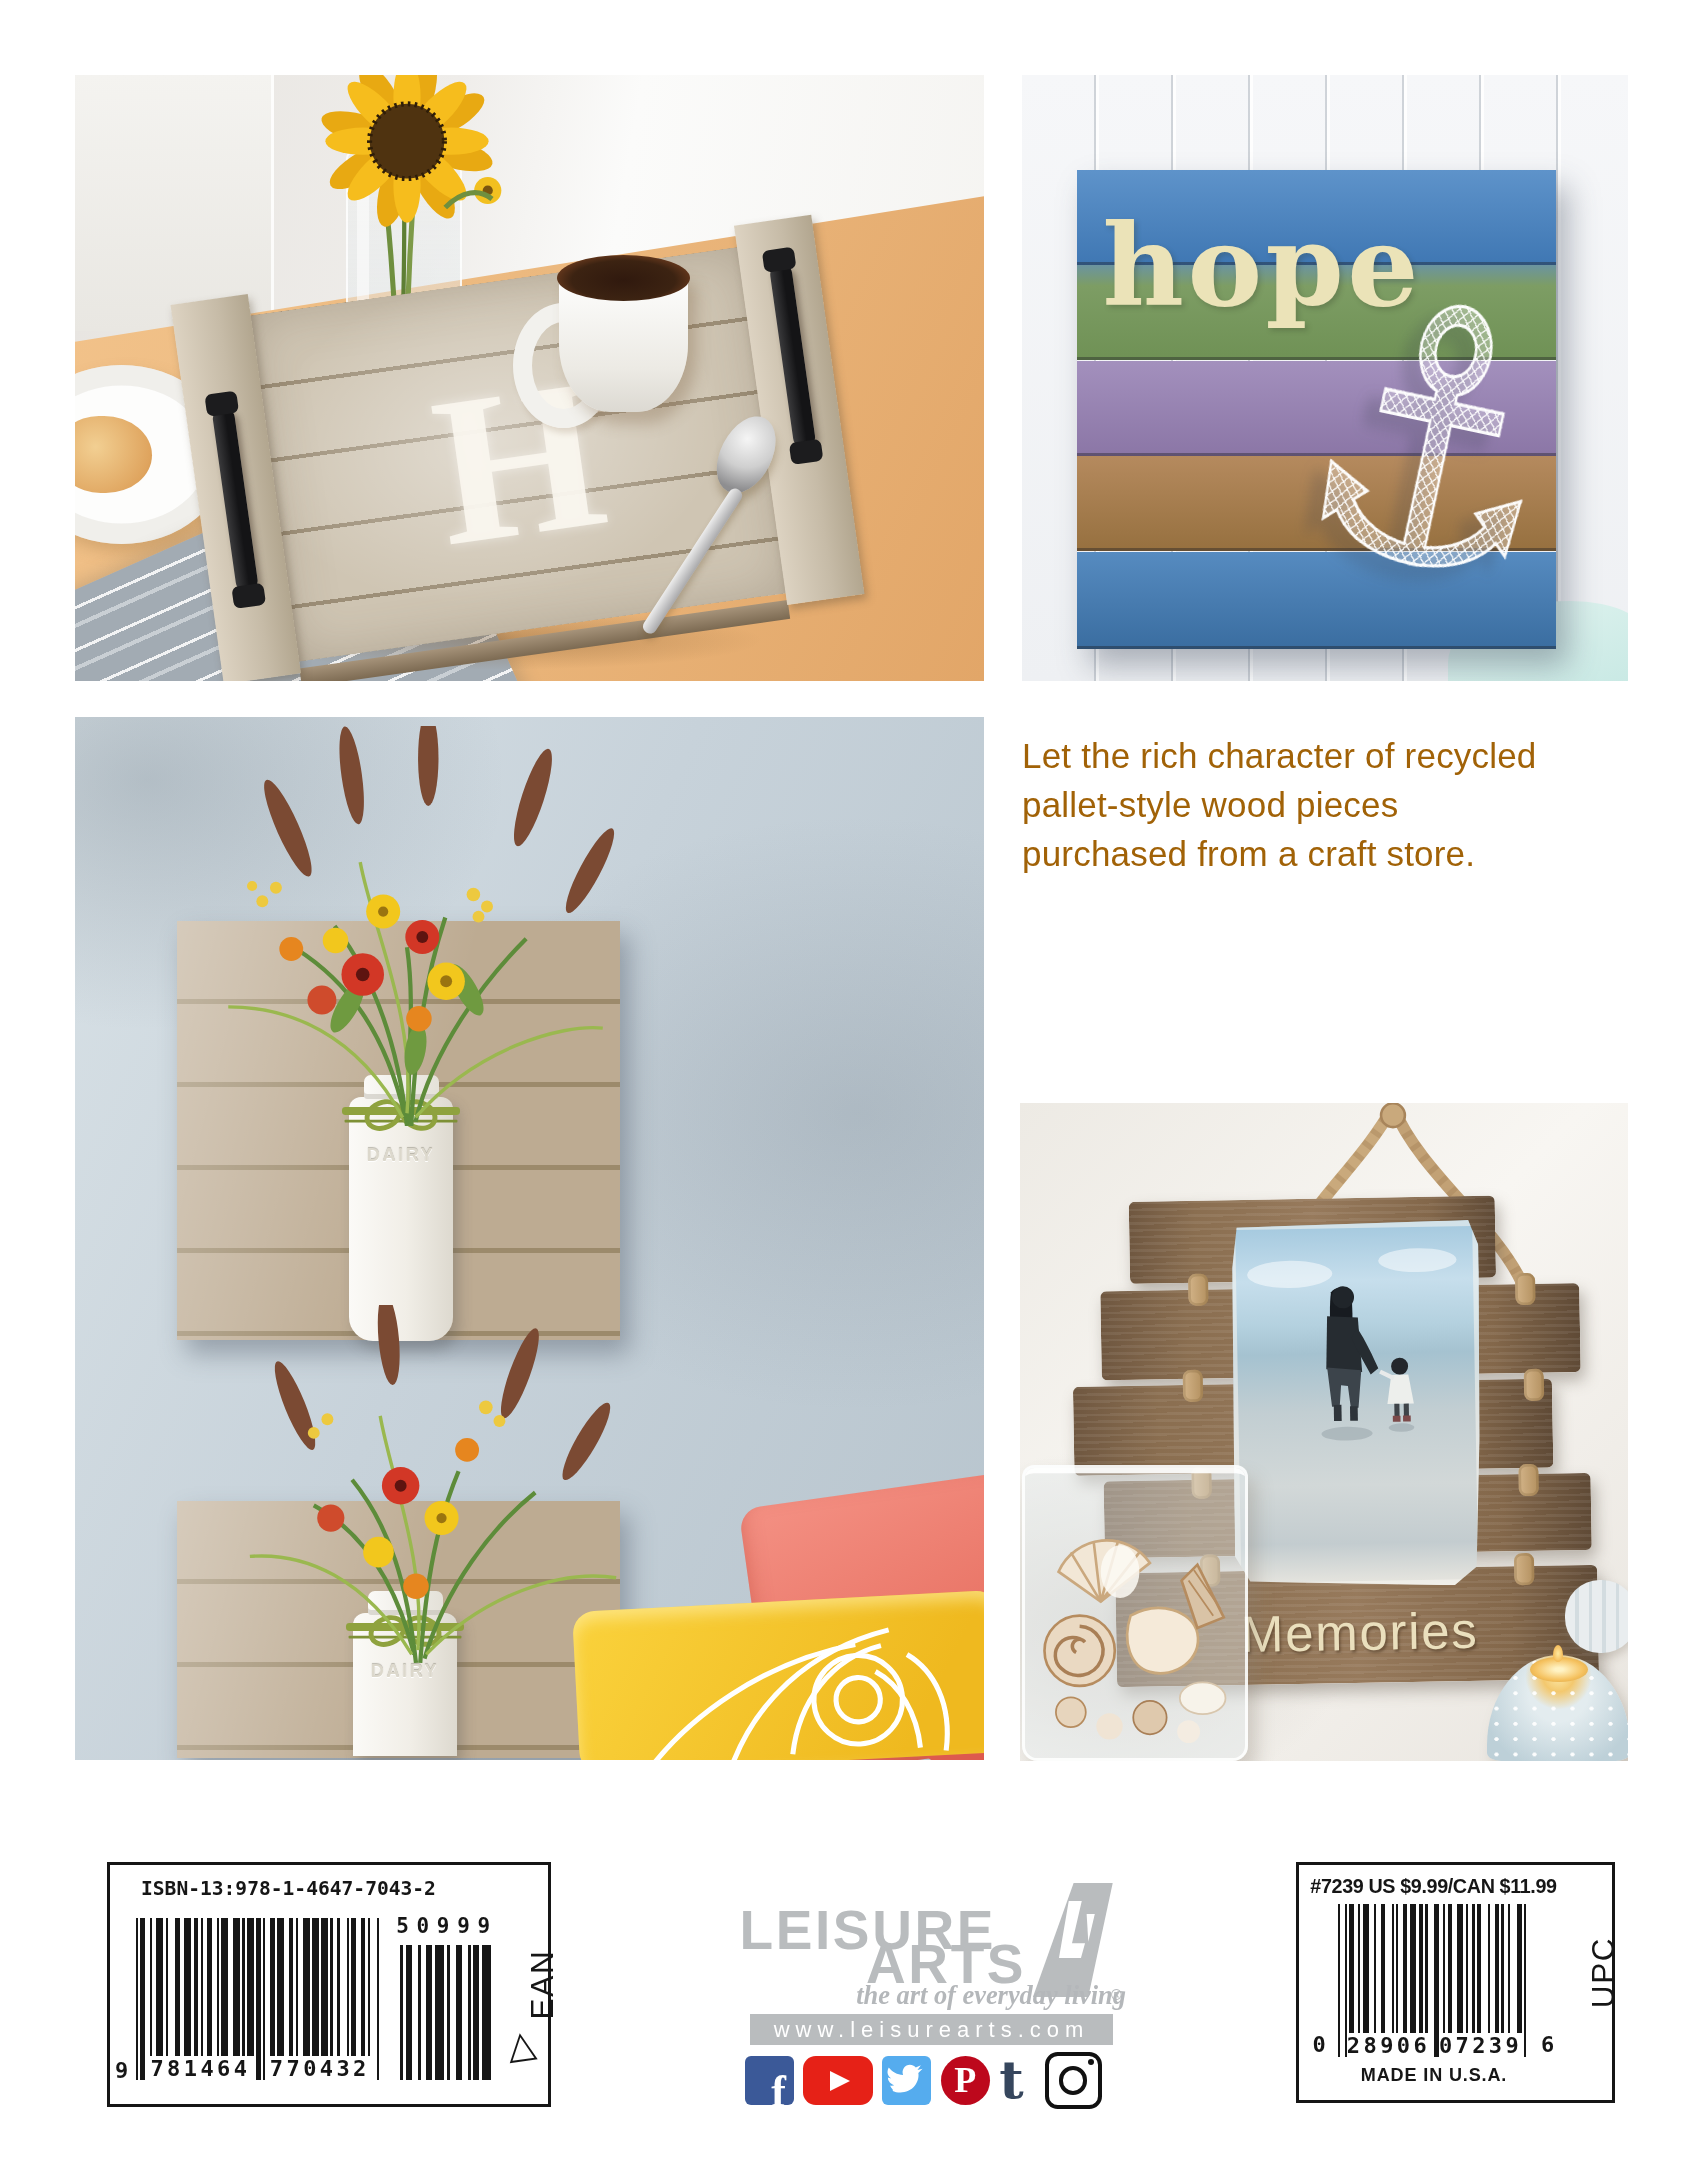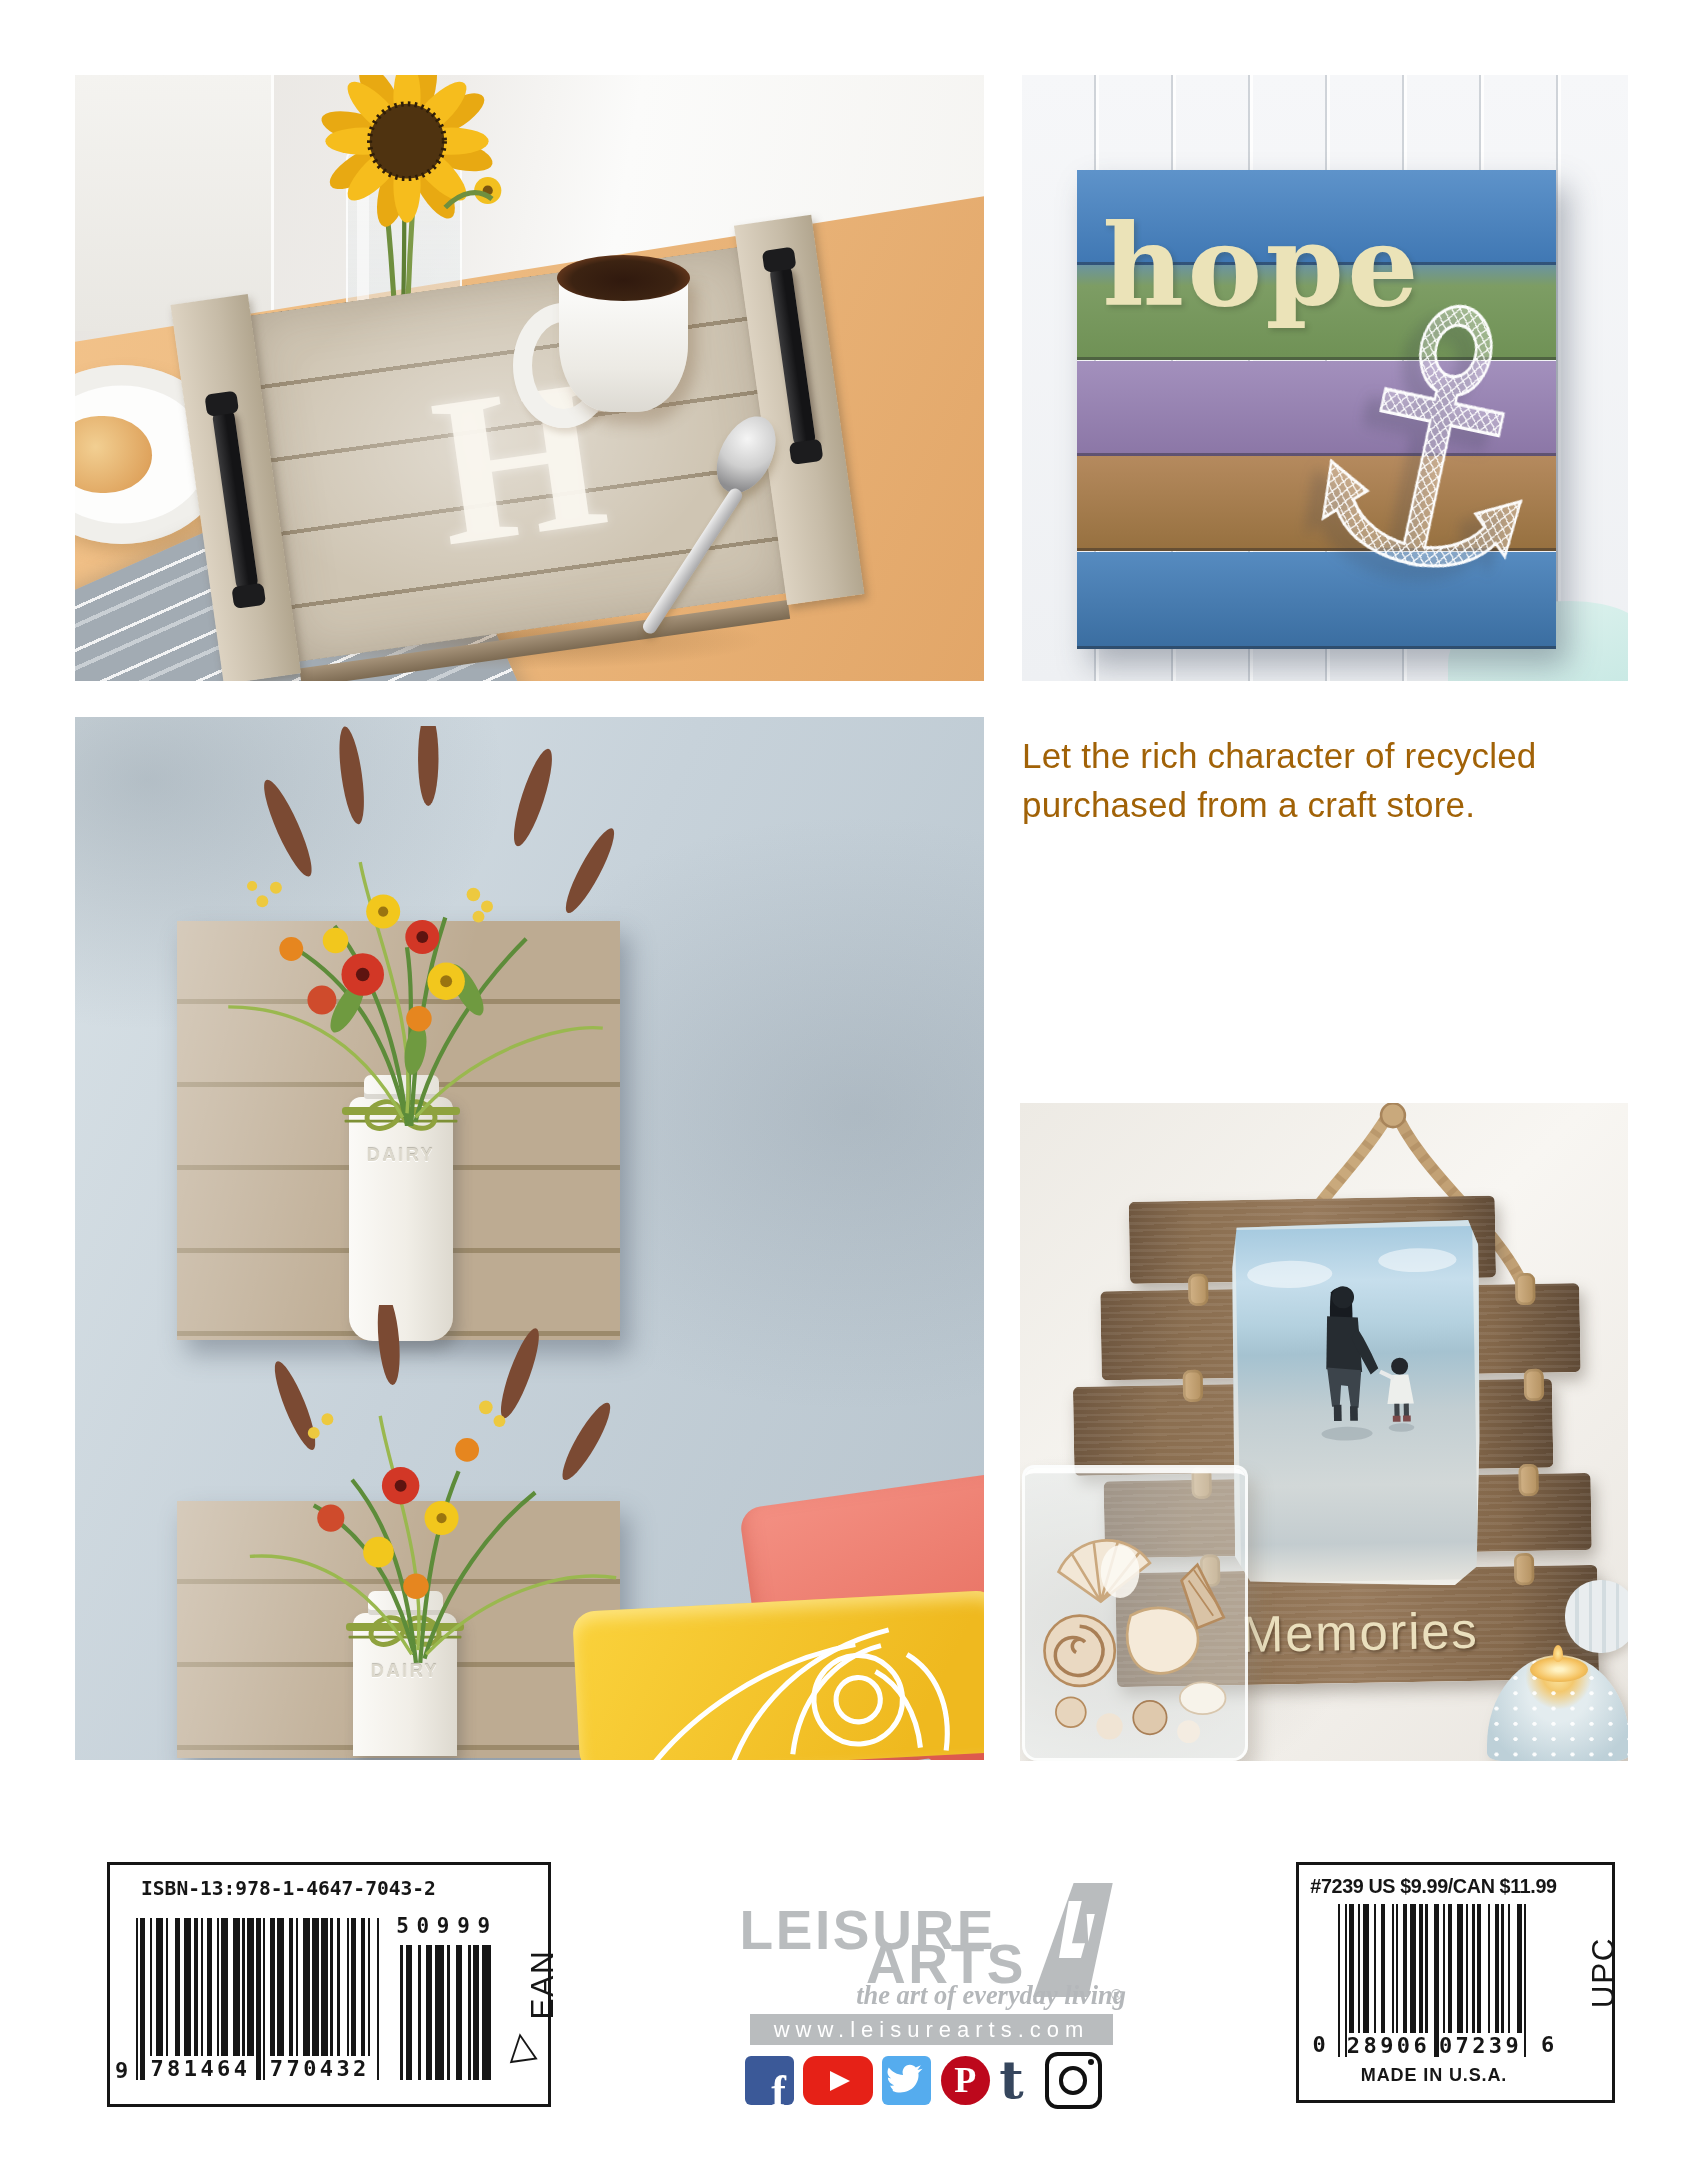--- a/index.html
+++ b/index.html
@@ -397,20 +397,21 @@
           <path d="M180,185 C210,120 270,60 370,40"></path>
             <path d="M430,185 C440,130 420,90 390,70"></path>
           <path d="M80,190 C130,130 220,70 330,55"></path>
         </g>
       </svg>
     </div>
   </div>
 
   <div class="blurb">
     <div>Let the rich character of recycled</div>
+    <div>pallet-style wood pieces</div>
     <div>purchased from a craft store.</div>
   </div>
 
   <div class="ph ph-mem">
     <svg class="abs rope-svg" viewBox="0 0 714 772">
       <path d="M438,4 C402,70 336,122 304,194" stroke="#c9a97c" stroke-width="14" fill="none"></path>
       <path d="M438,4 C470,82 558,142 590,212" stroke="#c2a175" stroke-width="14" fill="none"></path>
       <path d="M438,4 C402,70 336,122 304,194" stroke="#a8855b" stroke-width="13" fill="none" stroke-dasharray="6 11" opacity=".45"></path>
       <path d="M438,4 C470,82 558,142 590,212" stroke="#a8855b" stroke-width="13" fill="none" stroke-dasharray="6 11" opacity=".45"></path>
       <circle cx="438" cy="14" r="14" fill="#c9a97c" stroke="#a8855b" stroke-width="3"></circle>

